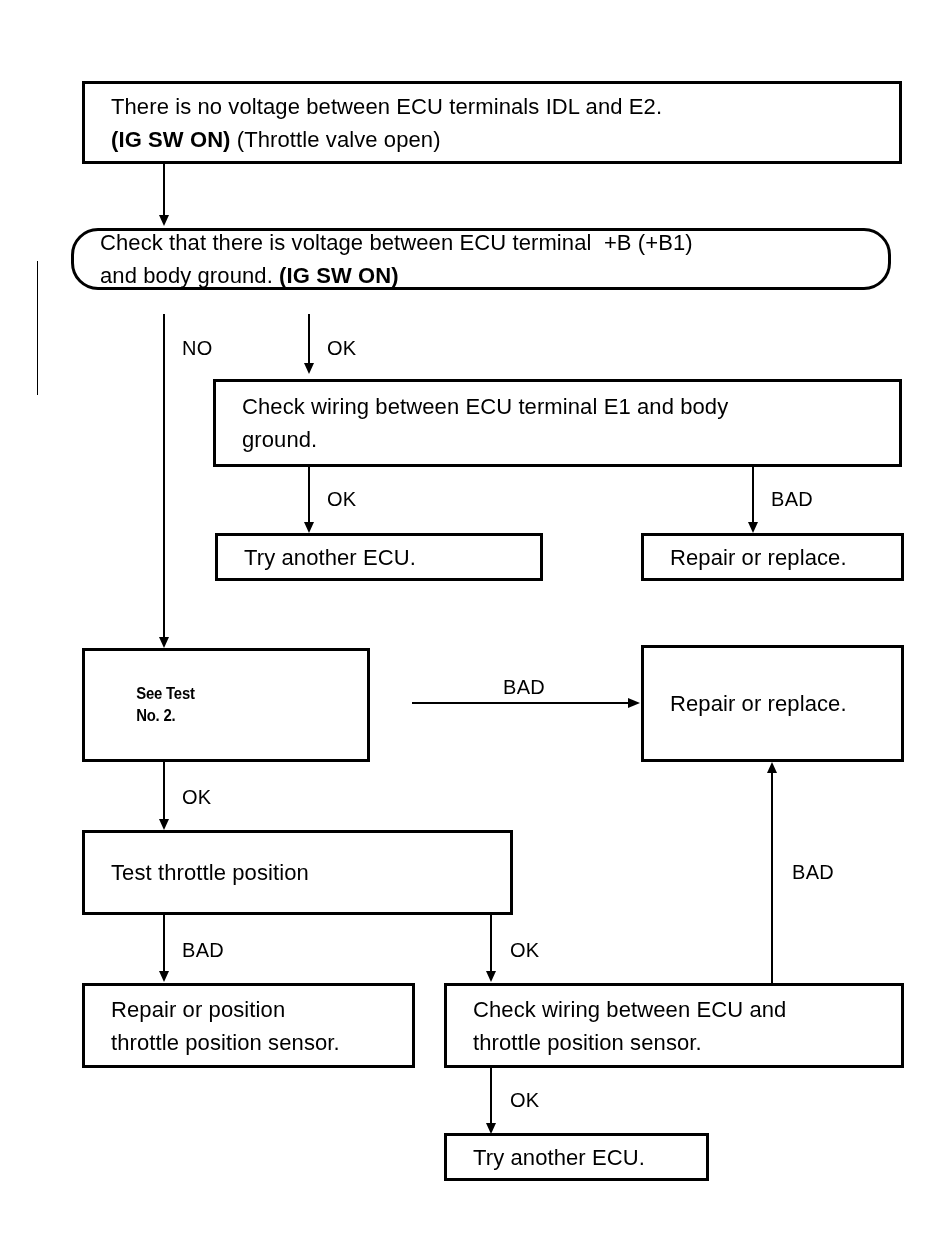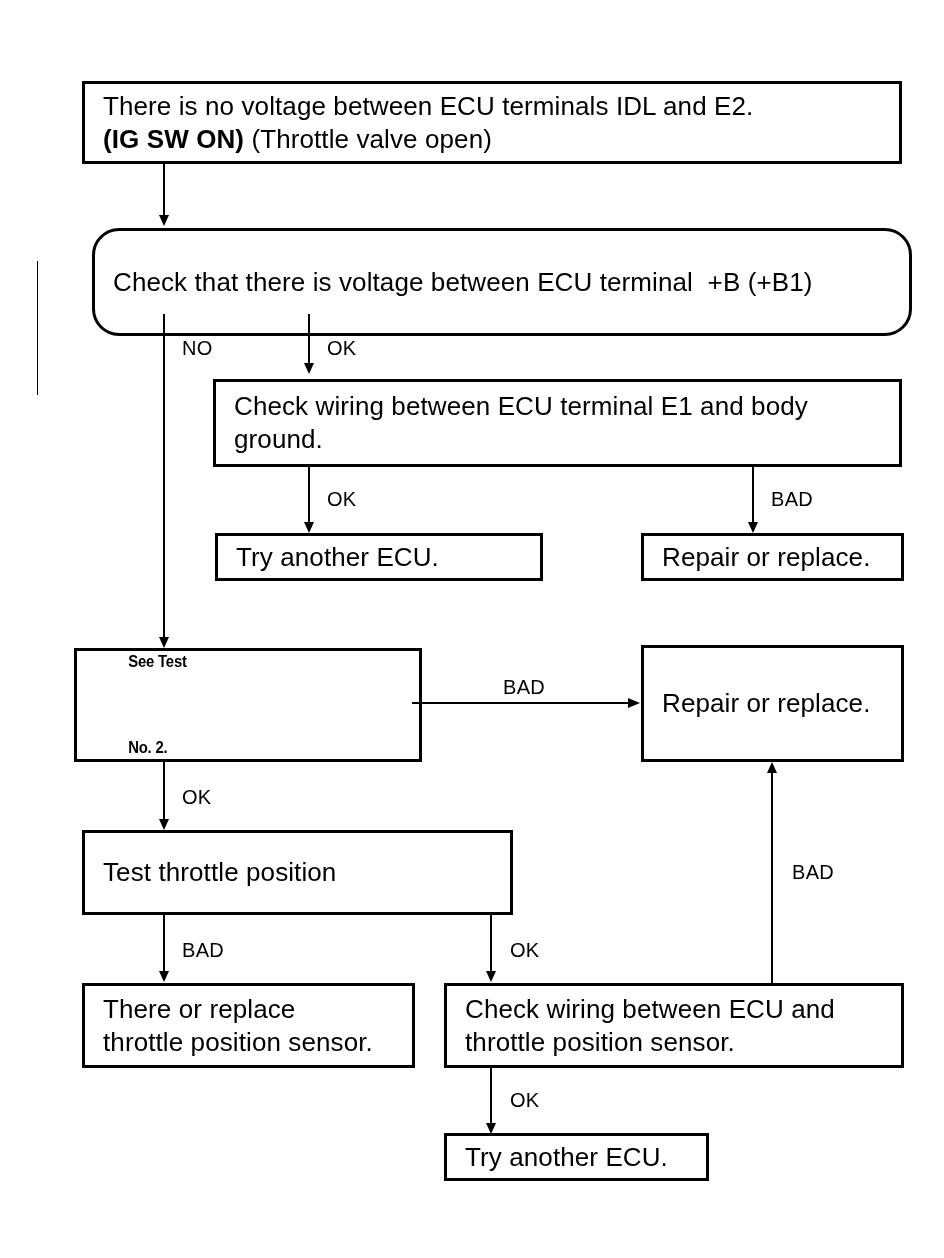--- a/index.html
+++ b/index.html
@@ -9,25 +9,25 @@
   .box{
     position:absolute;
     border:3px solid #000;
     background:#fff;
     box-sizing:border-box;
     display:flex;
     flex-direction:column;
     justify-content:center;
   }
   .box .line{
-    font-size:26px;
+    font-size:22px;
     line-height:33px;
     letter-spacing:0.1px;
     white-space:pre;
-    padding-left:18px;
+    padding-left:26px;
   }
   .box .line b{font-weight:bold;}
 
   
   .box.stencil .line{
     font-size:16px;
     line-height:22px;
     font-weight:bold;
     letter-spacing:-0.2px;
     padding-left:55px;
@@ -78,22 +78,23 @@
   <div class="margin-mark" style="left:37px;top:261px;height:134px;"></div>
 
   <div class="box" style="left:82px;top:81px;width:820px;height:83px;">
     <div class="line">There is no voltage between ECU terminals IDL and E2.</div>
     <div class="line"><b>(IG SW ON)</b><span> (Throttle valve open)</span></div>
   </div>
 
   <div class="vline" style="left:163px;top:164px;height:53px;"></div>
   <div class="arrow-down" style="left:159px;top:215px;"></div>
 
-  <div class="box" style="left:92px;top:228px;width:820px;height:108px;border-radius:27px;">
+  <div class="box" style="left:71px;top:228px;width:820px;height:62px;border-radius:27px;">
     <div class="line">Check that there is voltage between ECU terminal  +B (+B1)</div>
+    <div class="line"><span>and body ground. </span><b>(IG SW ON)</b></div>
   </div>
 
   <div class="vline" style="left:163px;top:314px;height:327px;"></div>
   <div class="arrow-down" style="left:159px;top:637px;"></div>
   <div class="edge-label" style="left:182px;top:338px;">NO</div>
 
   <div class="vline" style="left:308px;top:314px;height:51px;"></div>
   <div class="arrow-down" style="left:304px;top:363px;"></div>
   <div class="edge-label" style="left:327px;top:338px;">OK</div>
 
@@ -111,21 +112,21 @@
   <div class="edge-label" style="left:771px;top:489px;">BAD</div>
 
   <div class="box" style="left:215px;top:533px;width:328px;height:48px;">
     <div class="line">Try another ECU.</div>
   </div>
 
   <div class="box" style="left:641px;top:533px;width:263px;height:48px;">
     <div class="line">Repair or replace.</div>
   </div>
 
-  <div class="box stencil" style="left:74px;top:648px;width:348px;height:114px;justify-content:space-between;">
+  <div class="box stencil" style="left:82px;top:648px;width:288px;height:114px;">
     <div class="line">See Test</div>
     <div class="line">No. 2.</div>
   </div>
 
   <div class="hline" style="left:412px;top:702px;width:217px;"></div>
   <div class="arrow-right" style="left:628px;top:698px;"></div>
   <div class="edge-label" style="left:503px;top:677px;">BAD</div>
 
   <div class="box" style="left:641px;top:645px;width:263px;height:117px;">
     <div class="line">Repair or replace.</div>
@@ -141,21 +142,21 @@
 
   <div class="vline" style="left:163px;top:915px;height:58px;"></div>
   <div class="arrow-down" style="left:159px;top:971px;"></div>
   <div class="edge-label" style="left:182px;top:940px;">BAD</div>
 
   <div class="vline" style="left:490px;top:915px;height:58px;"></div>
   <div class="arrow-down" style="left:486px;top:971px;"></div>
   <div class="edge-label" style="left:510px;top:940px;">OK</div>
 
   <div class="box" style="left:82px;top:983px;width:333px;height:85px;">
-    <div class="line">There or replace</div>
+    <div class="line">Repair or position</div>
     <div class="line">throttle position sensor.</div>
   </div>
 
   <div class="box" style="left:444px;top:983px;width:460px;height:85px;">
     <div class="line">Check wiring between ECU and</div>
     <div class="line">throttle position sensor.</div>
   </div>
 
   <div class="vline" style="left:771px;top:773px;height:212px;"></div>
   <div class="arrow-up" style="left:767px;top:762px;"></div>

